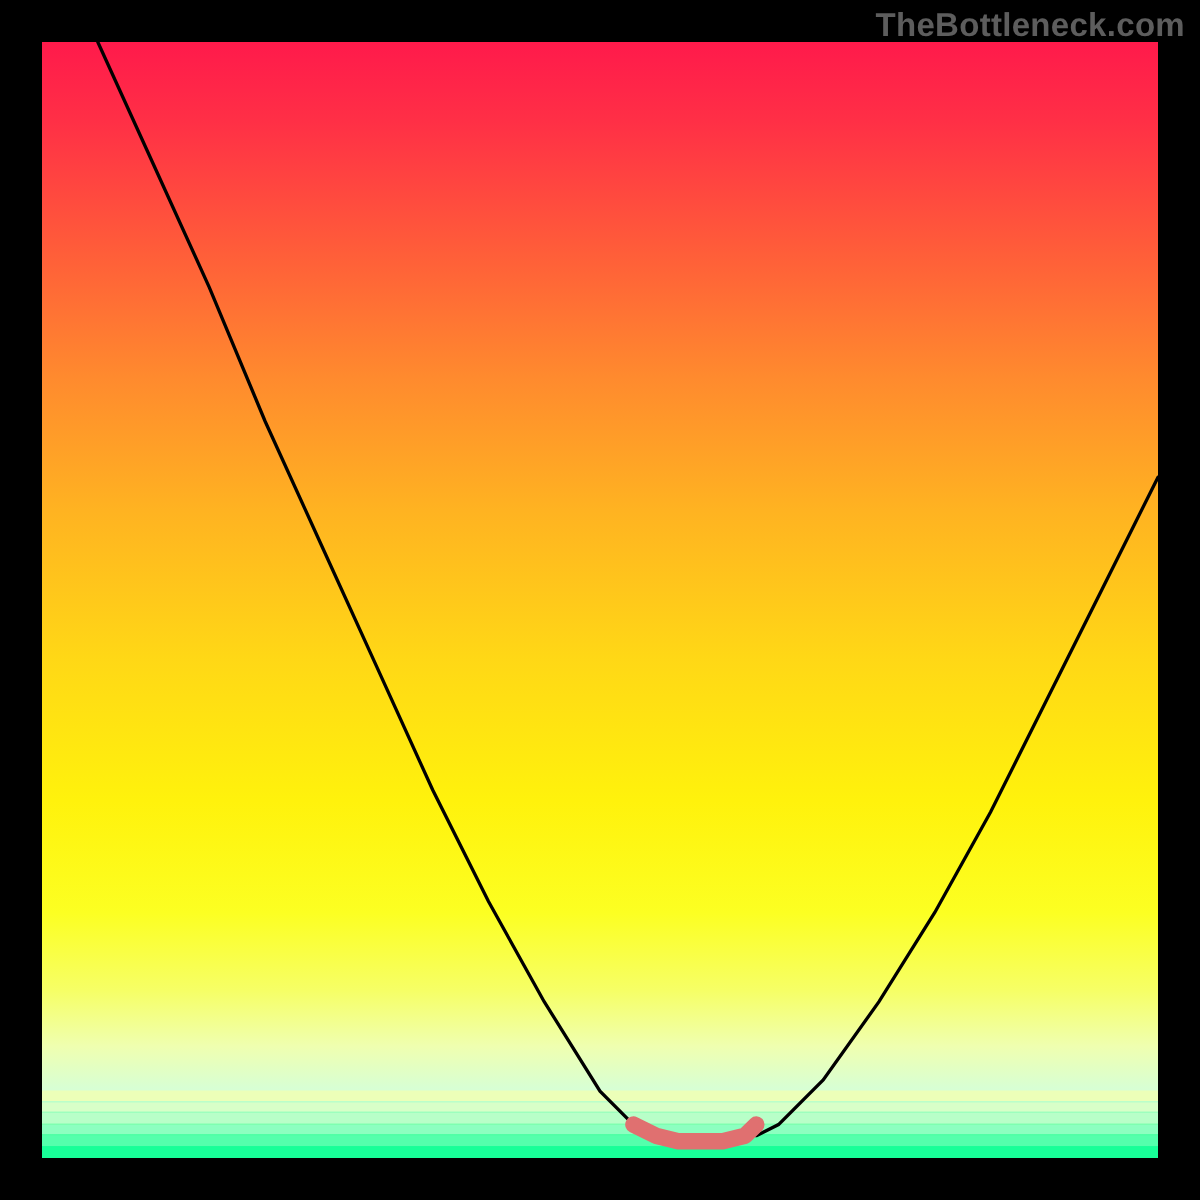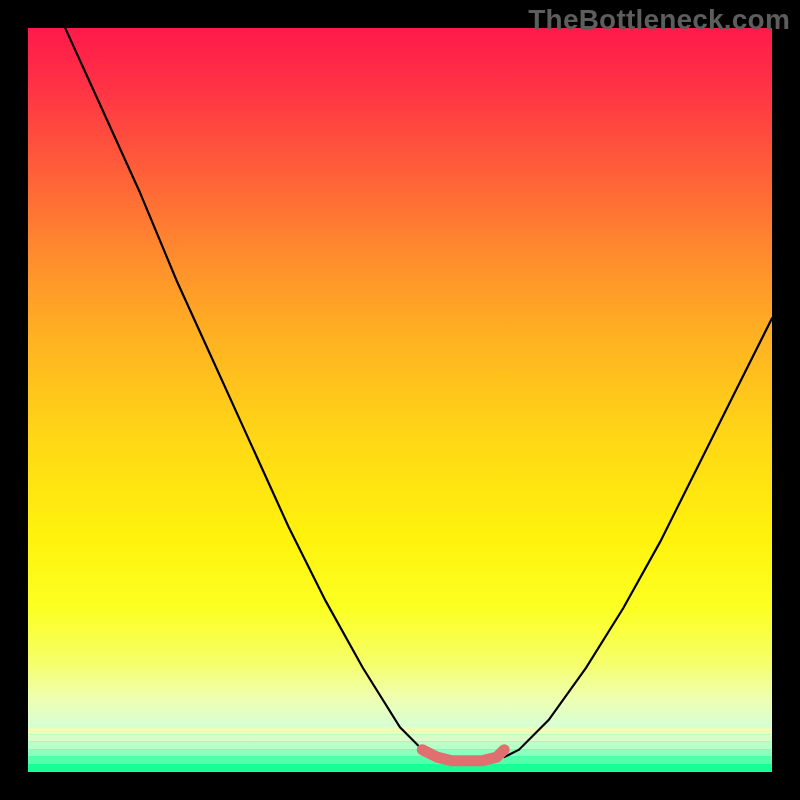--- a/index.html
+++ b/index.html
@@ -15,21 +15,21 @@
     position: relative;
     width: 800px;
     height: 800px;
     background: #000;
   }
   .watermark {
     position: absolute;
     top: 4px;
     right: 10px;
     color: #5d5d5d;
-    font-size: 28px;
+    font-size: 22px;
     font-weight: 600;
     letter-spacing: 0.2px;
     z-index: 50;
   }
   .plot-area {
     position: absolute;
     left: 28px;
     top: 28px;
     width: 744px;
     height: 744px;

